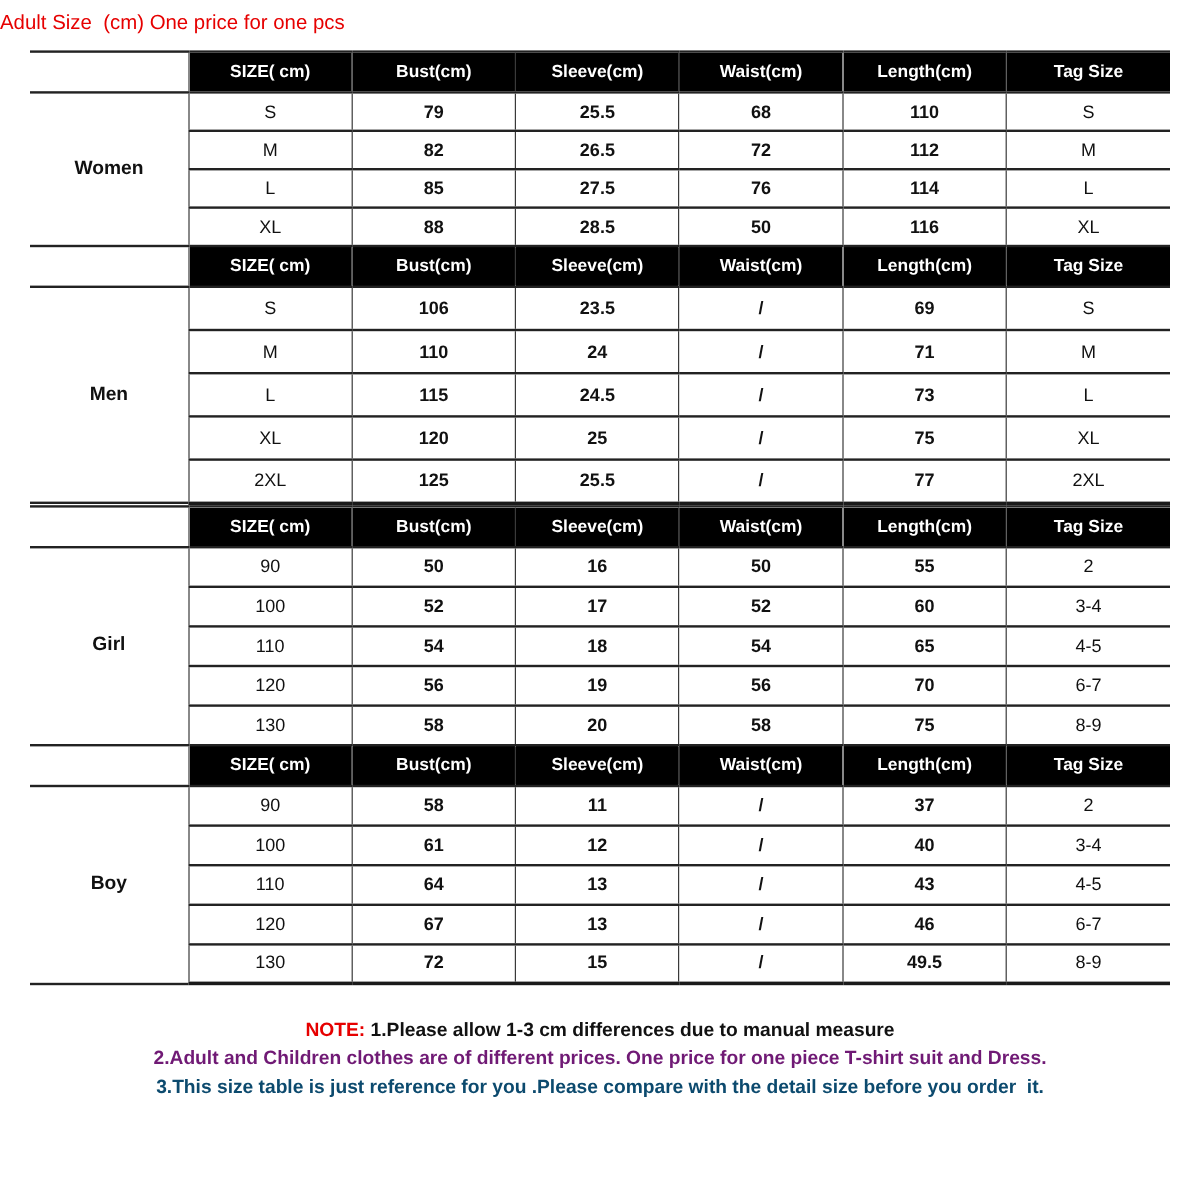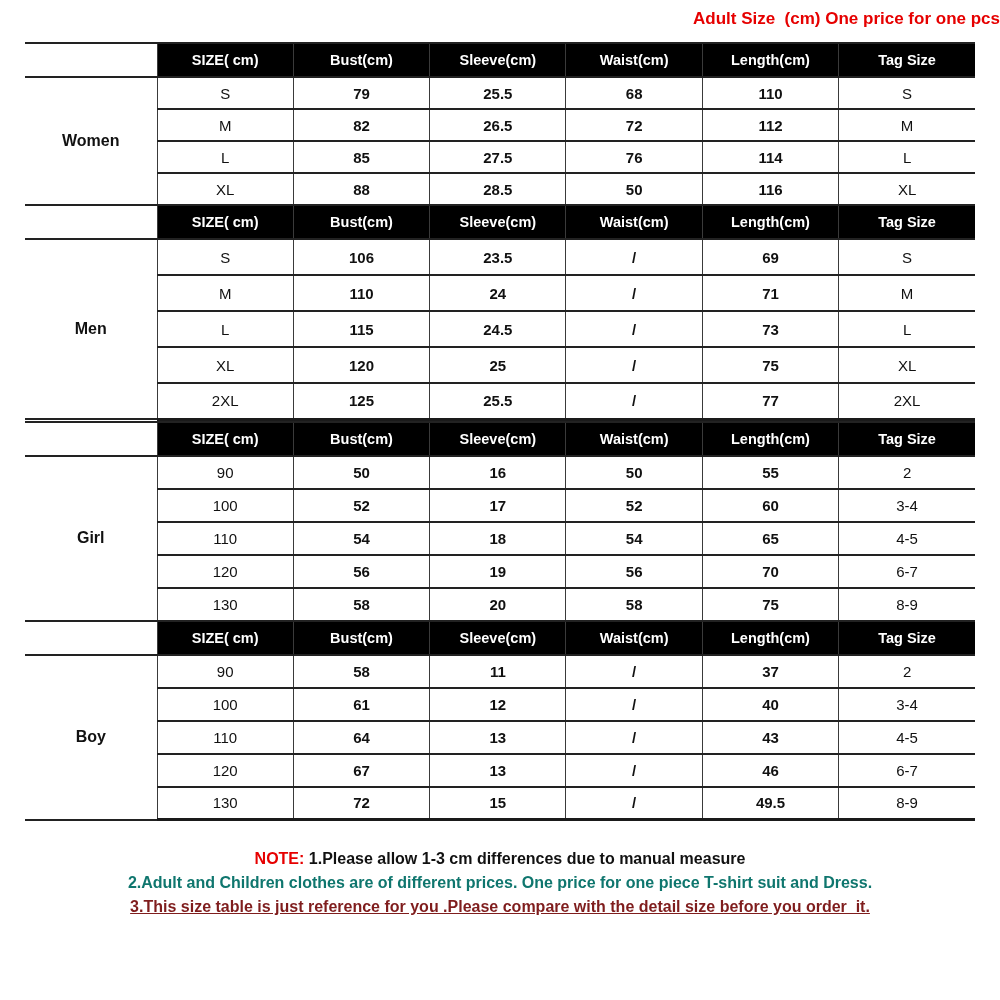--- a/index.html
+++ b/index.html
@@ -6,23 +6,23 @@
   html, body { width: 1000px; background: #ffffff; }
   body {
     width: 1000px; height: 1000px;
     font-family: "Liberation Sans", sans-serif;
     color: #111;
     overflow: hidden;
   }
   .page { width: 1000px; height: 1000px; background: #fff; }
 
   .chart-title {
-    text-align: right;
+    text-align: left;
     font-size: 17px;
-    font-weight: bold;
+    font-weight: normal;
     color: #e60000;
     white-space: pre;
   }
   .title-adult { padding-top: 9px; }
   .title-child { padding-top: 15px; padding-bottom: 13px; }
 
   table.size-table {
     width: 950px;
     margin: 0 auto;
     border-collapse: collapse;
@@ -297,17 +297,17 @@
           <td class="c-meas">15</td>
           <td class="c-meas">/</td>
           <td class="c-meas">49.5</td>
           <td class="c-tag col-last">8-9</td>
         </tr>
       </tbody>
   </table>
 
   <div class="notes">
       <div class="note-line"><span style="color: rgb(230, 0, 0);">NOTE: </span><span style="color: rgb(17, 17, 17);">1.Please allow 1-3 cm differences due to manual measure</span></div>
-      <div class="note-line"><span style="color: #0f766e;">2.Adult and Children clothes are of different prices. One price for one piece T-shirt suit and Dress.</span></div>
-      <div class="note-line"><span style="color: #7f1d1d; text-decoration: underline;">3.This size table is just reference for you .Please compare with the detail size before you order  it.</span></div>
+      <div class="note-line"><span style="color: #701a75;">2.Adult and Children clothes are of different prices. One price for one piece T-shirt suit and Dress.</span></div>
+      <div class="note-line"><span style="color: #0c4a6e;">3.This size table is just reference for you .Please compare with the detail size before you order  it.</span></div>
     </div>
 
 </div>
 
 </body></html>

